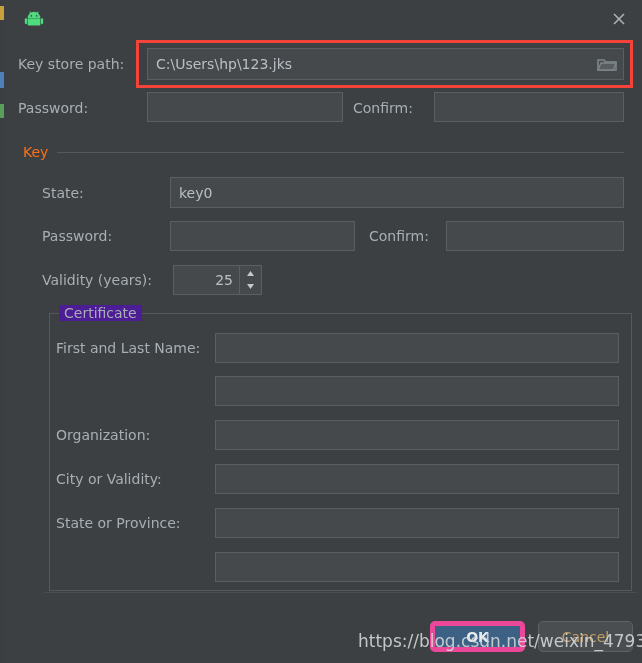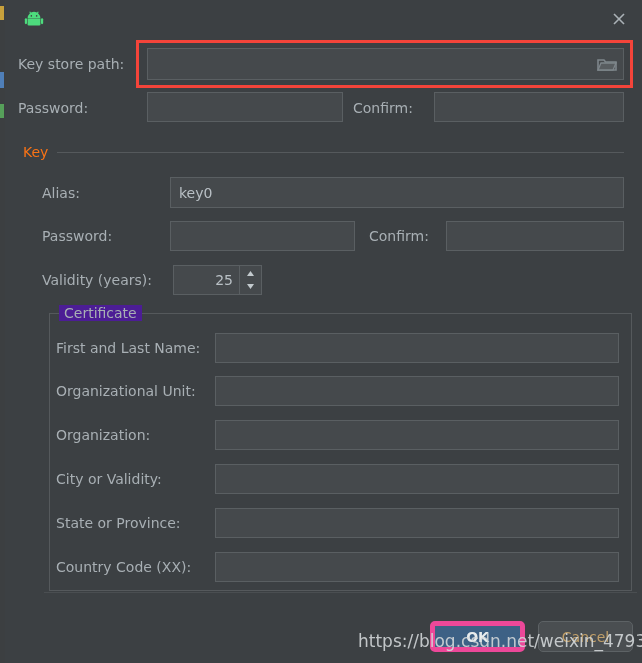--- a/index.html
+++ b/index.html
@@ -222,20 +222,21 @@
           <line x1="18" y1="8" x2="8" y2="18" stroke="#aab1b6" stroke-width="1.6"></line>
         </svg>
       </span>
     </div>
 
     <div class="lbl" style="left:13px; top:56px;">Key store path:</div>
 
     <div class="redbox"></div>
 
     <div class="field" style="left:142px; top:48px; width:477px; height:32px;">
+      <span class="val">C:\Users\hp\123.jks</span>
       <span class="folder-btn">
         <svg width="20" height="16" viewBox="0 0 20 16">
           <path d="M1 14V4h6l1.6 2H19v8z" fill="none" stroke="#7e868b" stroke-width="1.6"></path>
           <path d="M1 14 4 7h15l-3 7z" fill="#585d60" stroke="#7e868b" stroke-width="1.3"></path>
         </svg>
       </span>
     </div>
 
     <div class="lbl" style="left:13px; top:100px;">Password:</div>
     <div class="field" style="left:142px; top:92px; width:196px; height:30px;">
@@ -243,21 +244,21 @@
     </div>
 
     <div class="lbl" style="left:348px; top:100px;">Confirm:</div>
     <div class="field" style="left:429px; top:92px; width:190px; height:30px;">
       <span class="val"></span>
     </div>
 
     <div class="group-line" style="left:52px; top:152px; width:567px;"></div>
     <div class="group-title" style="left:13px; top:144px;">Key</div>
 
-    <div class="lbl" style="left:37px; top:185px;">Alias:</div>
+    <div class="lbl" style="left:37px; top:185px;">State:</div>
     <div class="field" style="left:165px; top:177px; width:454px; height:31px;">
       <span class="val">key0</span>
     </div>
 
     <div class="lbl" style="left:37px; top:228px;">Password:</div>
     <div class="field" style="left:165px; top:221px; width:185px; height:30px;">
       <span class="val"></span>
     </div>
 
     <div class="lbl" style="left:364px; top:228px;">Confirm:</div>
@@ -277,41 +278,39 @@
     </div>
 
     <div class="cert-box"></div>
     <div class="cert-legend">Certificate</div>
 
     <div class="lbl" style="left:51px; top:340px;">First and Last Name:</div>
     <div class="field" style="left:210px; top:333px; width:404px; height:30px;">
       <span class="val"></span>
     </div>
 
-    <div class="lbl" style="left:51px; top:383px;">Organizational Unit:</div>
     <div class="field" style="left:210px; top:376px; width:404px; height:30px;">
       <span class="val"></span>
     </div>
 
     <div class="lbl" style="left:51px; top:427px;">Organization:</div>
     <div class="field" style="left:210px; top:420px; width:404px; height:30px;">
       <span class="val"></span>
     </div>
 
     <div class="lbl" style="left:51px; top:471px;">City or Validity:</div>
     <div class="field" style="left:210px; top:464px; width:404px; height:30px;">
       <span class="val"></span>
     </div>
 
     <div class="lbl" style="left:51px; top:515px;text-align:right;">State or Province:</div>
     <div class="field" style="left:210px; top:508px; width:404px; height:30px;">
       <span class="val"></span>
     </div>
 
-    <div class="lbl" style="left:51px; top:559px;">Country Code (XX):</div>
     <div class="field" style="left:210px; top:552px; width:404px; height:30px;">
       <span class="val"></span>
     </div>
 
     <div class="bottom-divider"></div>
 
     <div class="btn btn-ok">OK</div>
     <div class="btn btn-cancel">Cancel</div>
 
   </div>

